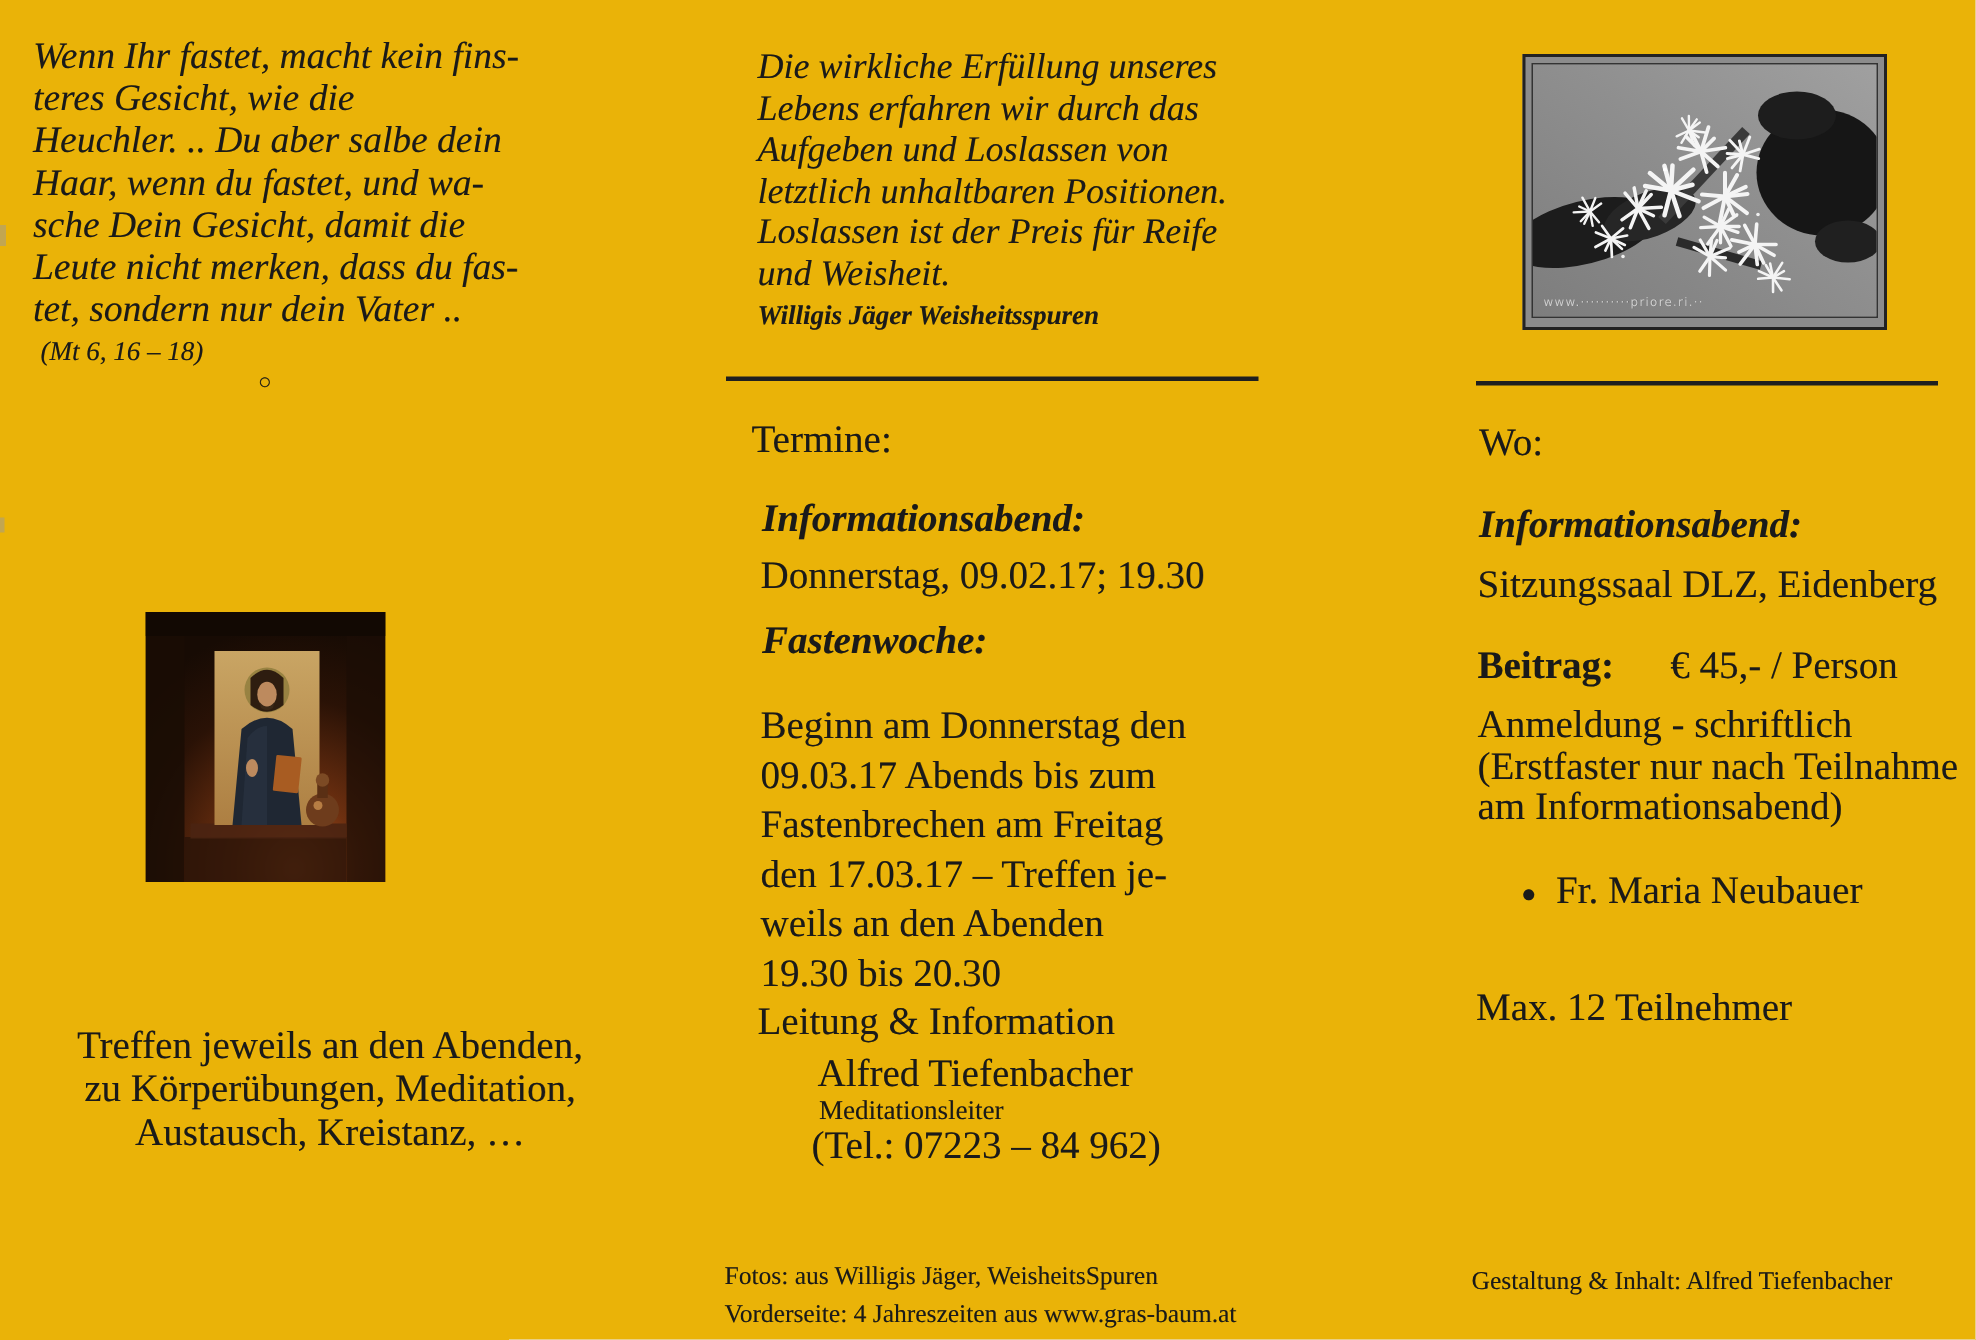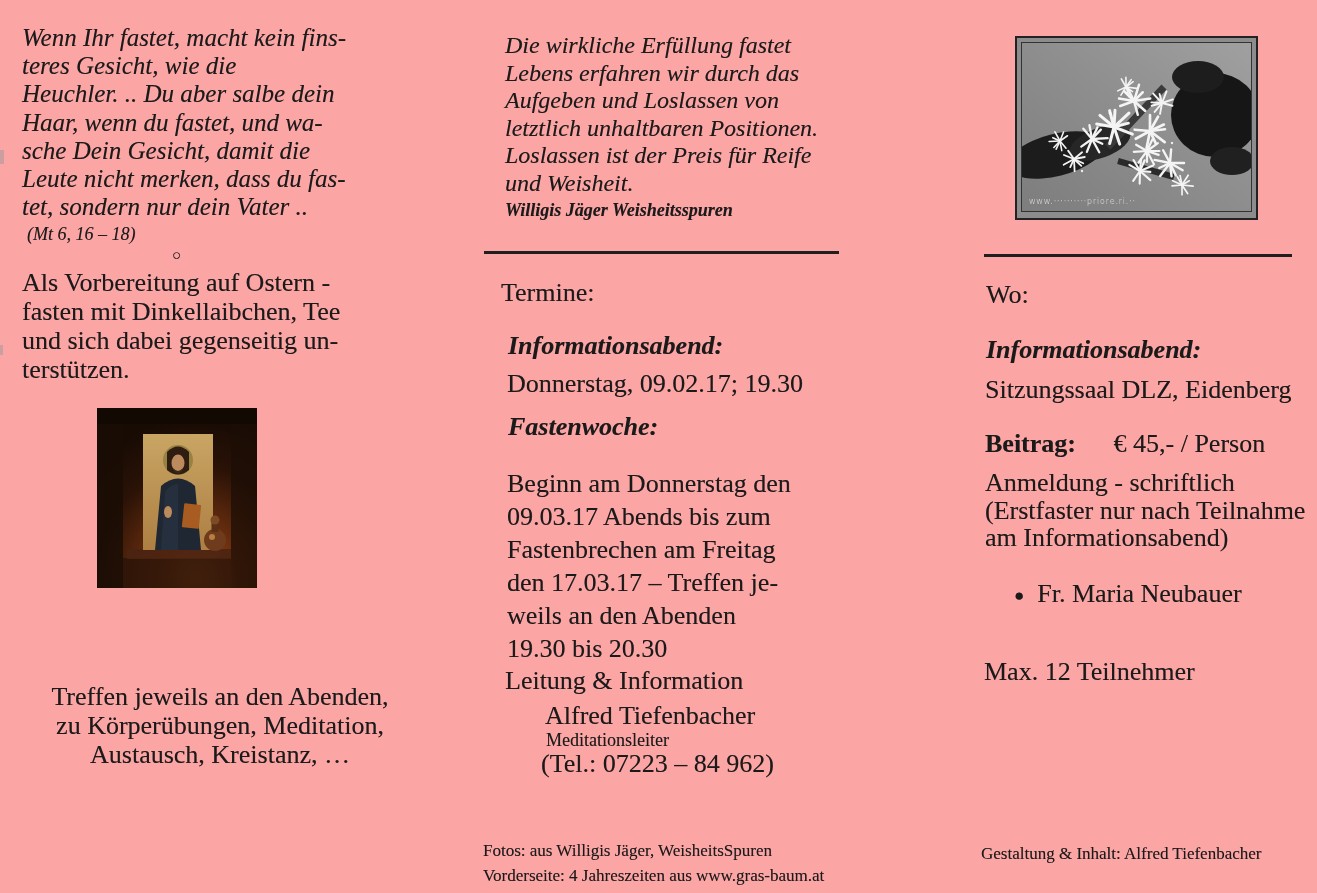--- a/index.html
+++ b/index.html
@@ -1,17 +1,17 @@
 <!DOCTYPE html>
 <html><head>
 <meta charset="utf-8">
 <style>
   html,body { margin:0; padding:0; background:#e8e8e8; }
   .page {
-    position:relative; width:1317px; height:893px; background:#fca5a5;
+    position:relative; width:1317px; height:893px; background:#eab308;
     font-family:"Liberation Serif", serif; color:#1a1a1a; overflow:hidden;
     text-shadow:0.2px 0.2px 0 rgba(0,0,0,0.35);
   }
   .abs { position:absolute; }
   .pre { white-space:pre-line; }
   .it { font-style:italic; }
   .bi { font-style:italic; font-weight:700; }
   .center { text-align:center;margin-top:22px; }
   .q-left  { font-size:25px; line-height:28.2px; }
   .q-mid   { font-size:24px; line-height:27.5px; }
@@ -46,24 +46,20 @@
 Heuchler. .. Du aber salbe dein
 Haar, wenn du fastet, und wa-
 sche Dein Gesicht, damit die
 Leute nicht merken, dass du fas-
 tet, sondern nur dein Vater ..</div>
 
   <div class="abs small18 it" style="left:27px;top:224px;">(Mt 6, 16 – 18)</div>
 
   <div class="abs marker" style="left:172px;top:248px;">○</div>
 
-  <div class="abs body26 pre" style="left:22px;top:268px;width:380px;">Als Vorbereitung auf Ostern -
-fasten mit Dinkellaibchen, Tee
-und sich dabei gegenseitig un-
-terstützen.</div>
 
   <div class="abs" style="left:97px;top:408px;line-height:0;">
     <svg width="160" height="180" viewBox="0 0 160 180">
       <defs>
         <radialGradient id="gGlow" cx="62%" cy="95%" r="90%">
           <stop offset="0%" stop-color="#b85c24"></stop>
           <stop offset="30%" stop-color="#6e3010"></stop>
           <stop offset="70%" stop-color="#2a1206"></stop>
           <stop offset="100%" stop-color="#170b04"></stop>
         </radialGradient>
@@ -91,21 +87,21 @@
       <circle cx="115" cy="129" r="3" fill="#c98d4e" opacity="0.8"></circle>
       <rect x="114.5" y="114" width="7" height="10" fill="#5a2f14"></rect>
       <circle cx="118" cy="112" r="4.5" fill="#7c4a24"></circle>
     </svg>
   </div>
 
   <div class="abs body26 pre center" style="left:5px;top:660px;width:430px;">Treffen jeweils an den Abenden,
 zu Körperübungen, Meditation,
 Austausch, Kreistanz, …</div>
 
-  <div class="abs q-mid it pre" style="left:505px;top:32px;width:370px;">Die wirkliche Erfüllung fastet
+  <div class="abs q-mid it pre" style="left:505px;top:32px;width:370px;">Die wirkliche Erfüllung unseres
 Lebens erfahren wir durch das
 Aufgeben und Loslassen von
 letztlich unhaltbaren Positionen.
 Loslassen ist der Preis für Reife
 und Weisheit.</div>
 
   <div class="abs small18 bi" style="left:505px;top:200px;">Willigis Jäger Weisheitsspuren</div>
 
   <div class="abs rule" style="left:484px;top:251px;width:355px;"></div>
 

